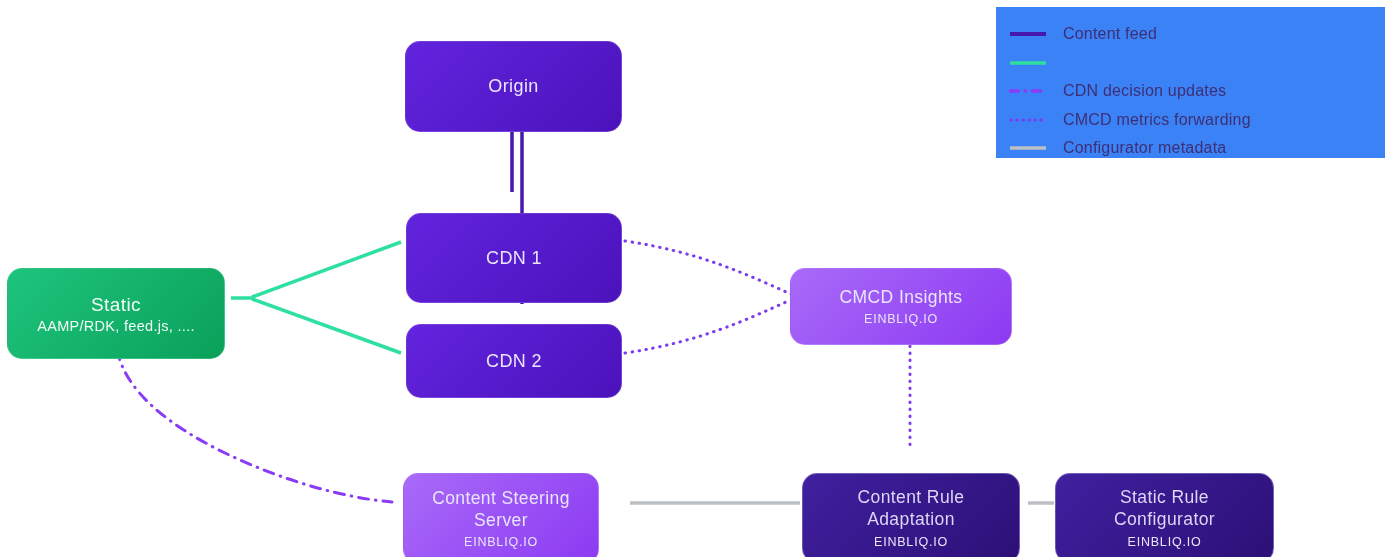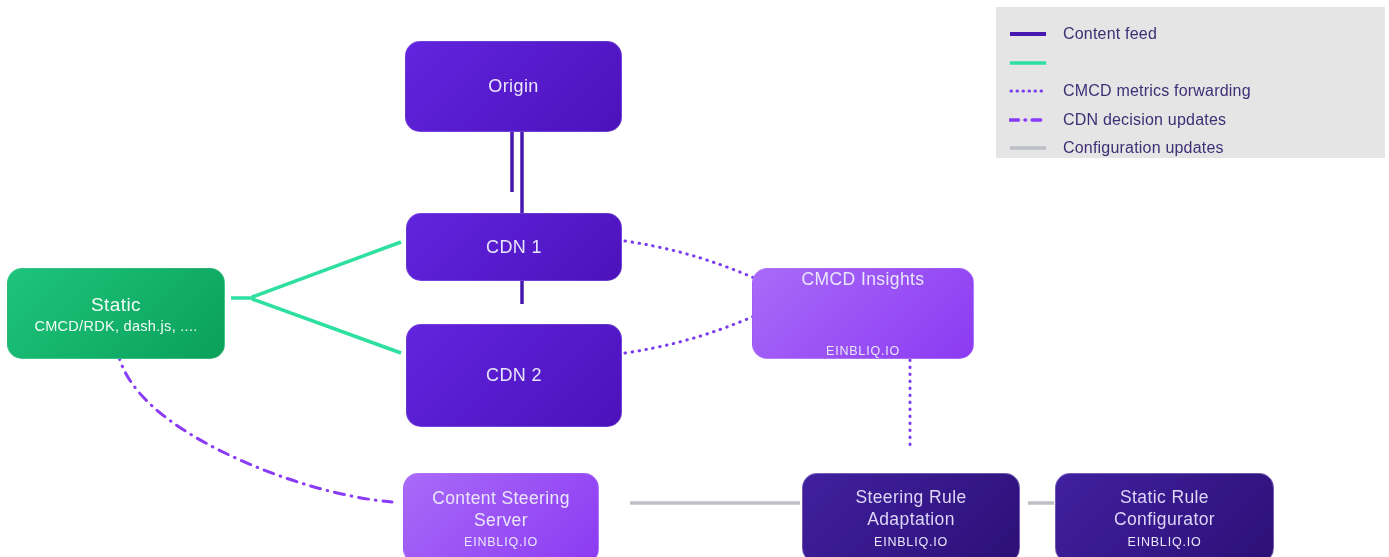--- a/index.html
+++ b/index.html
@@ -27,21 +27,21 @@
   .grad-green{background:linear-gradient(135deg,#1ec47c 0%,#0aa05a 100%);color:#f2fcf7;}
   .grad-light{background:linear-gradient(135deg,#a96af8 0%,#8c3af2 100%);}
   .grad-dark{background:linear-gradient(135deg,#40209f 0%,#2c1076 100%);border-color:rgba(233,213,255,0.35);}
   .node-players .title{font-size:19px;}
   .node-players .subtitle{font-size:14.5px;font-weight:normal;letter-spacing:0.3px;margin-top:2px;}
   .node-cmcd .title,.node-css .title,.node-dra .title,.node-src .title{font-size:17.5px;}
   .node-dra .title,.node-src .title{color:#ddd6f7;}
 
   .legend{
     position:absolute;z-index:2;left:996px;top:7px;width:389px;height:151px;
-    background:#e5e5e5;box-sizing:border-box;padding:13px 14px 4px 13px;
+    background:#3b82f6;box-sizing:border-box;padding:13px 14px 4px 13px;
   }
   .legend-row{display:flex;align-items:center;height:28.5px;}
   .legend-sample{flex:0 0 38px;margin-right:16px;}
   .legend-label{font-size:16px;color:#3e2f75;letter-spacing:0.2px;white-space:nowrap;}
   .ls{fill:none;}
   .ls-0{stroke-width:4;}
   .ls-1{stroke-width:3.5;}
   .ls-2{stroke-width:3;stroke-dasharray:0.5 5.5;stroke-linecap:round;}
   .ls-3{stroke-width:3.5;stroke-dasharray:8.5 6.5 0.6 6.5;stroke-linecap:round;}
   .ls-4{stroke-width:3.5;}
@@ -86,45 +86,45 @@
     <path class="e-thick" d="M800,503 L630,503" marker-end="url(#m-gy)" stroke="#bcc0c4"></path>
     <path class="e-thick" d="M1054,503 L1028,503" marker-end="url(#m-gy)" stroke="#bcc0c4"></path>
 
     <rect x="847" y="551" width="126" height="6" rx="3" fill="#2e1178"></rect>
   </svg>
 
   <div class="node grad-mid" style="left:405px;top:25px;width:217px;height:91px;">
     <div class="title">Origin</div>
   </div>
 
-  <div class="node grad-mid" style="left:406px;top:197px;width:216px;height:68px;">
+  <div class="node grad-mid" style="left:406px;top:197px;width:216px;height:90px;">
     <div class="title">CDN 1</div>
   </div>
 
-  <div class="node grad-mid" style="left:406px;top:308px;width:216px;height:103px;">
+  <div class="node grad-mid" style="left:406px;top:308px;width:216px;height:74px;">
     <div class="title">CDN 2</div>
   </div>
 
   <div class="node grad-green node-players" style="left:7px;top:252px;width:218px;height:91px;">
     <div class="title">Static</div>
-    <div class="subtitle">CMCD/RDK, dash.js, ....</div>
+    <div class="subtitle">AAMP/RDK, feed.js, ....</div>
   </div>
 
-  <div class="node grad-light node-cmcd" style="left:752px;top:252px;width:222px;height:91px;justify-content:space-between;">
+  <div class="node grad-light node-cmcd" style="left:790px;top:252px;width:222px;height:77px;">
     <div class="title">CMCD Insights</div>
     <div class="subtitle">EINBLIQ.IO</div>
   </div>
 
   <div class="node grad-light node-css" style="left:403px;top:457px;width:196px;height:91px;">
     <div class="title" style="max-width:175px;">Content Steering Server</div>
     <div class="subtitle">EINBLIQ.IO</div>
   </div>
 
   <div class="node grad-dark node-dra" style="left:802px;top:457px;width:218px;height:90px;">
-    <div class="title" style="max-width:165px;">Steering Rule Adaptation</div>
+    <div class="title" style="max-width:165px;">Content Rule Adaptation</div>
     <div class="subtitle">EINBLIQ.IO</div>
   </div>
 
   <div class="node grad-dark node-src" style="left:1055px;top:457px;width:219px;height:90px;justify-content:center;">
     <div class="title" style="max-width:165px;">Static Rule Configurator</div>
     <div class="subtitle">EINBLIQ.IO</div>
   </div>
 
   <div class="legend">
     <div class="legend-row">
@@ -133,31 +133,31 @@
       </svg>
       <span class="legend-label">Content feed</span>
     </div>
     <div class="legend-row">
       <svg class="legend-sample" width="38" height="8">
         <line class="ls ls-1" x1="1" y1="4" x2="37" y2="4" stroke="#2ee0a0"></line>
       </svg>
     </div>
     <div class="legend-row">
       <svg class="legend-sample" width="38" height="8">
+        <line class="ls ls-3" x1="1" y1="4" x2="37" y2="4" stroke="#8a3bf5"></line>
+      </svg>
+      <span class="legend-label">CDN decision updates</span>
+    </div>
+    <div class="legend-row">
+      <svg class="legend-sample" width="38" height="8">
         <line class="ls ls-2" x1="2" y1="4" x2="37" y2="4" stroke="#7b3bee"></line>
       </svg>
       <span class="legend-label">CMCD metrics forwarding</span>
     </div>
     <div class="legend-row">
       <svg class="legend-sample" width="38" height="8">
-        <line class="ls ls-3" x1="1" y1="4" x2="37" y2="4" stroke="#8a3bf5"></line>
-      </svg>
-      <span class="legend-label">CDN decision updates</span>
-    </div>
-    <div class="legend-row">
-      <svg class="legend-sample" width="38" height="8">
         <line class="ls ls-4" x1="1" y1="4" x2="37" y2="4" stroke="#bcc0c4"></line>
       </svg>
-      <span class="legend-label">Configuration updates</span>
+      <span class="legend-label">Configurator metadata</span>
     </div>
   </div>
 
 </div>
 
 </body></html>

